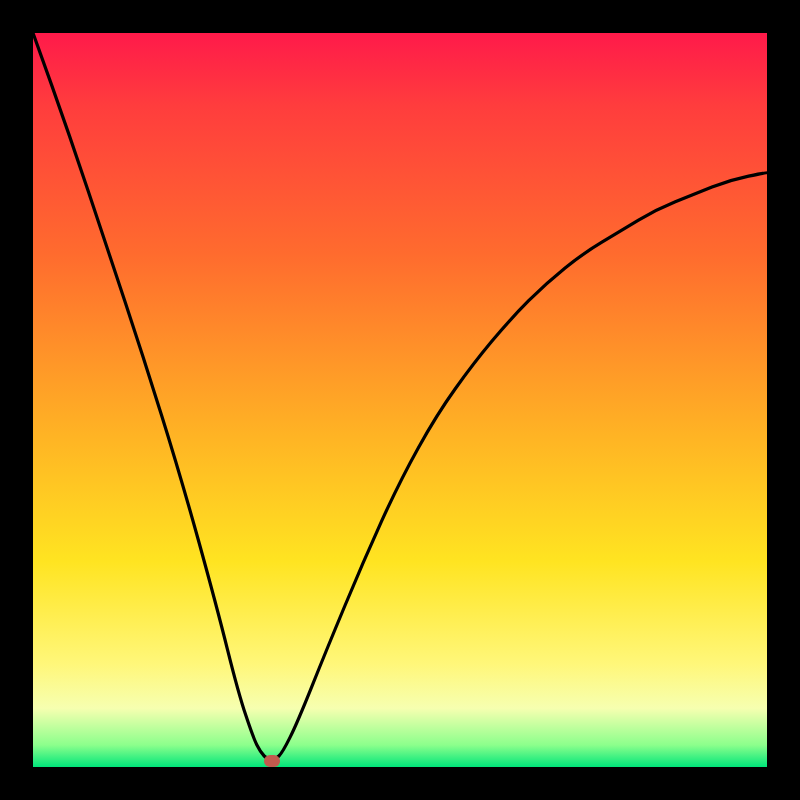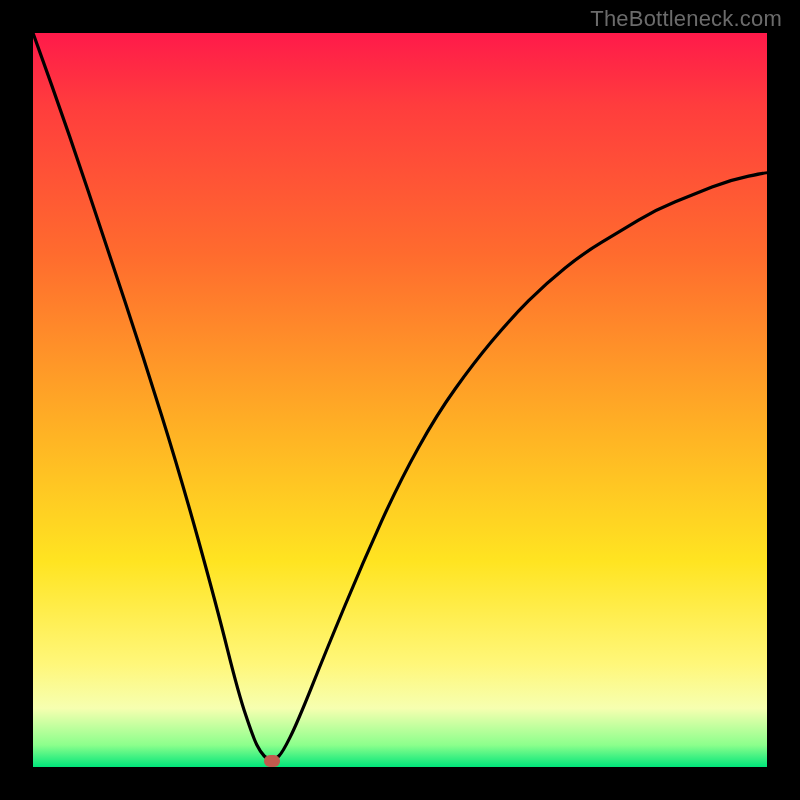--- a/index.html
+++ b/index.html
@@ -61,21 +61,20 @@
     width: 16px;
     height: 12px;
     border-radius: 6px;
     background: #c25a4e;
   }
 </style>
 </head>
 <body>
 
 <div class="frame">
-  <div class="attrib">TheBottleneck.com</div>
 
   <div class="plot">
     <svg class="curve" viewBox="0 0 734 734" preserveAspectRatio="none">
       <path id="curve-path" fill="none" stroke="#000" stroke-width="3.2" stroke-linejoin="round" stroke-linecap="round" d="M 0.0 0.0 Q 0.0 0.0 18.4 51.4 Q 36.7 102.8 55.1 157.8 Q 73.4 212.9 91.8 267.9 Q 110.1 323.0 128.4 381.7 Q 146.8 440.4 165.2 506.5 Q 183.5 572.5 194.5 616.6 Q 205.5 660.6 212.9 682.6 Q 220.2 704.6 223.9 712.0 Q 227.5 719.3 231.2 723.0 Q 234.9 726.7 238.6 726.7 Q 242.2 726.7 245.9 723.0 Q 249.6 719.3 256.9 704.6 Q 264.2 690.0 278.9 653.3 Q 293.6 616.6 312.0 572.5 Q 330.3 528.5 348.6 488.1 Q 367.0 447.7 385.4 414.7 Q 403.7 381.7 422.1 356.0 Q 440.4 330.3 458.8 308.3 Q 477.1 286.3 495.4 267.9 Q 513.8 249.6 532.1 234.9 Q 550.5 220.2 568.9 209.2 Q 587.2 198.2 605.5 187.2 Q 623.9 176.2 642.3 168.8 Q 660.6 161.5 679.0 154.1 Q 697.3 146.8 715.6 143.1 T 734.0 139.5"></path>
     </svg>
     <div id="marker" class="marker" style="left: 230.55px; top: 722.128px;"></div>
   </div>
 </div>
 
 </body></html>

